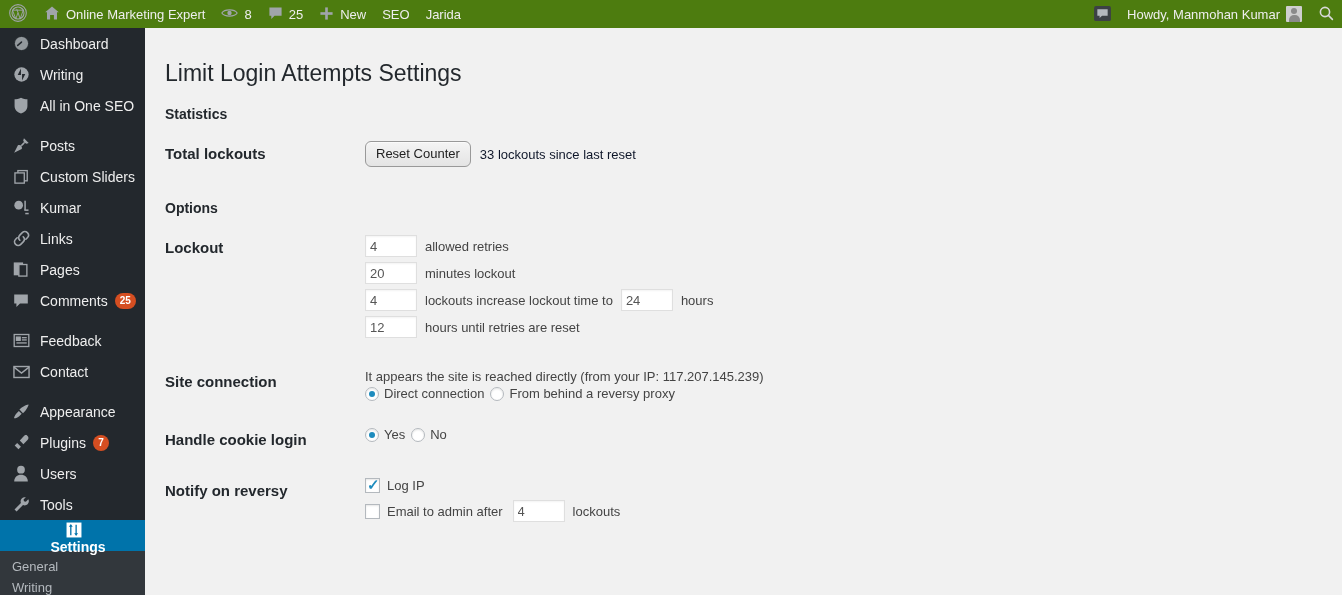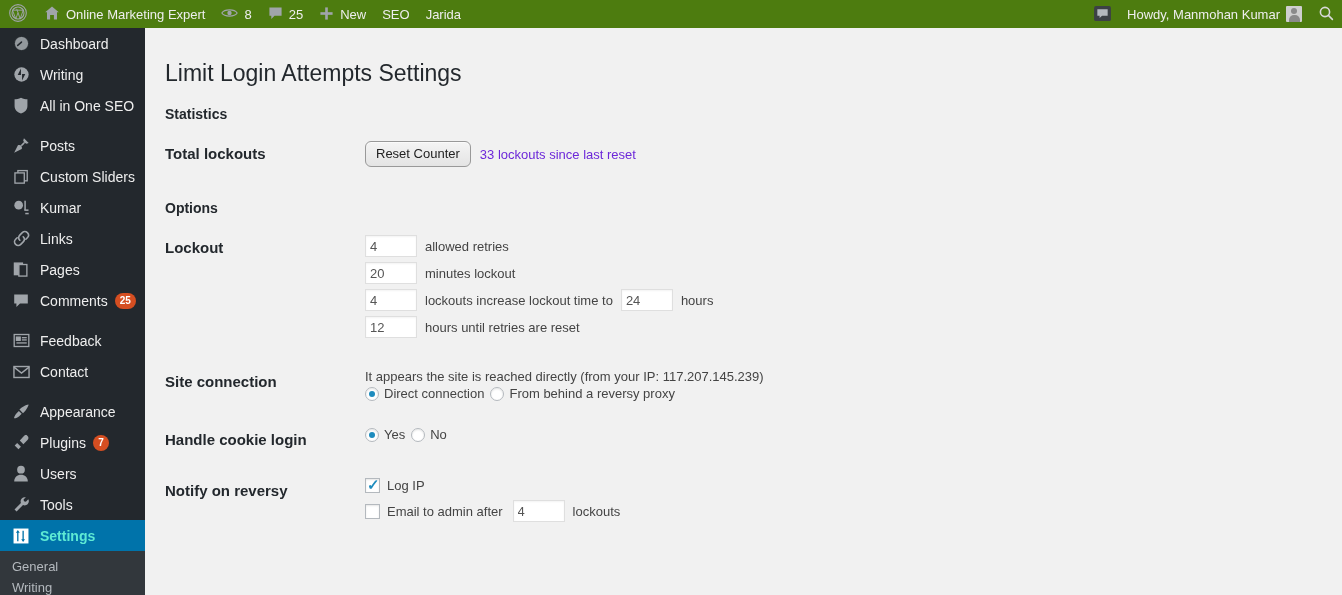--- a/index.html
+++ b/index.html
@@ -58,21 +58,21 @@
     color: #eee; font-size: 14px; cursor: pointer;
   }
   .menu-item .mi-icon {
     width: 20px; height: 20px; margin-right: 9px;
     display: flex; align-items: center; justify-content: center;
     color: #a0a5aa; flex: 0 0 20px;
   }
   .menu-item .mi-label { line-height: 1; }
   .menu-sep { height: 9px; }
   .menu-item.current {
-    background: #0073aa; color: #5eead4; font-weight: 600;
+    background: #0073aa; color: #ffffff; font-weight: 600; flex-direction: column;
   }
   .menu-item.current .mi-icon { color: #fff; }
   .menu-item.current::after {
     content: ""; position: absolute; right: -8px; top: 50%;
     margin-top: -8px; width: 0; height: 0;
     border-top: 8px solid transparent;
     border-bottom: 8px solid transparent;
     border-right: 8px solid #f1f1f1;
   }
   .badge {
@@ -161,21 +161,21 @@
     padding: 5px 10px 6px 10px;
     color: #222;
     background: linear-gradient(to bottom, #f4f4f4 0%, #e4e4e4 100%);
     border: 1px solid #999;
     border-radius: 6px;
     cursor: pointer;
     font-family: "Liberation Sans", sans-serif;
     box-shadow: 0 1px 0 rgba(255,255,255,.6) inset;
   }
   .stat-row { display: flex; align-items: center; gap: 9px; }
-  .stat-text { font-size: 13px; color: #6d28d9; }
+  .stat-text { font-size: 13px; color: #0f172a; }
   .submit-row { padding: 22px 0 0 0; }
 </style>
 </head>
 <body>
 
 <div id="adminbar">
 
   <div class="ab-item">
     <span class="ab-icon">
       <svg class="ab-wp-logo" viewBox="0 0 24 24" fill="none" stroke="#a0a5aa" stroke-width="1.3">

